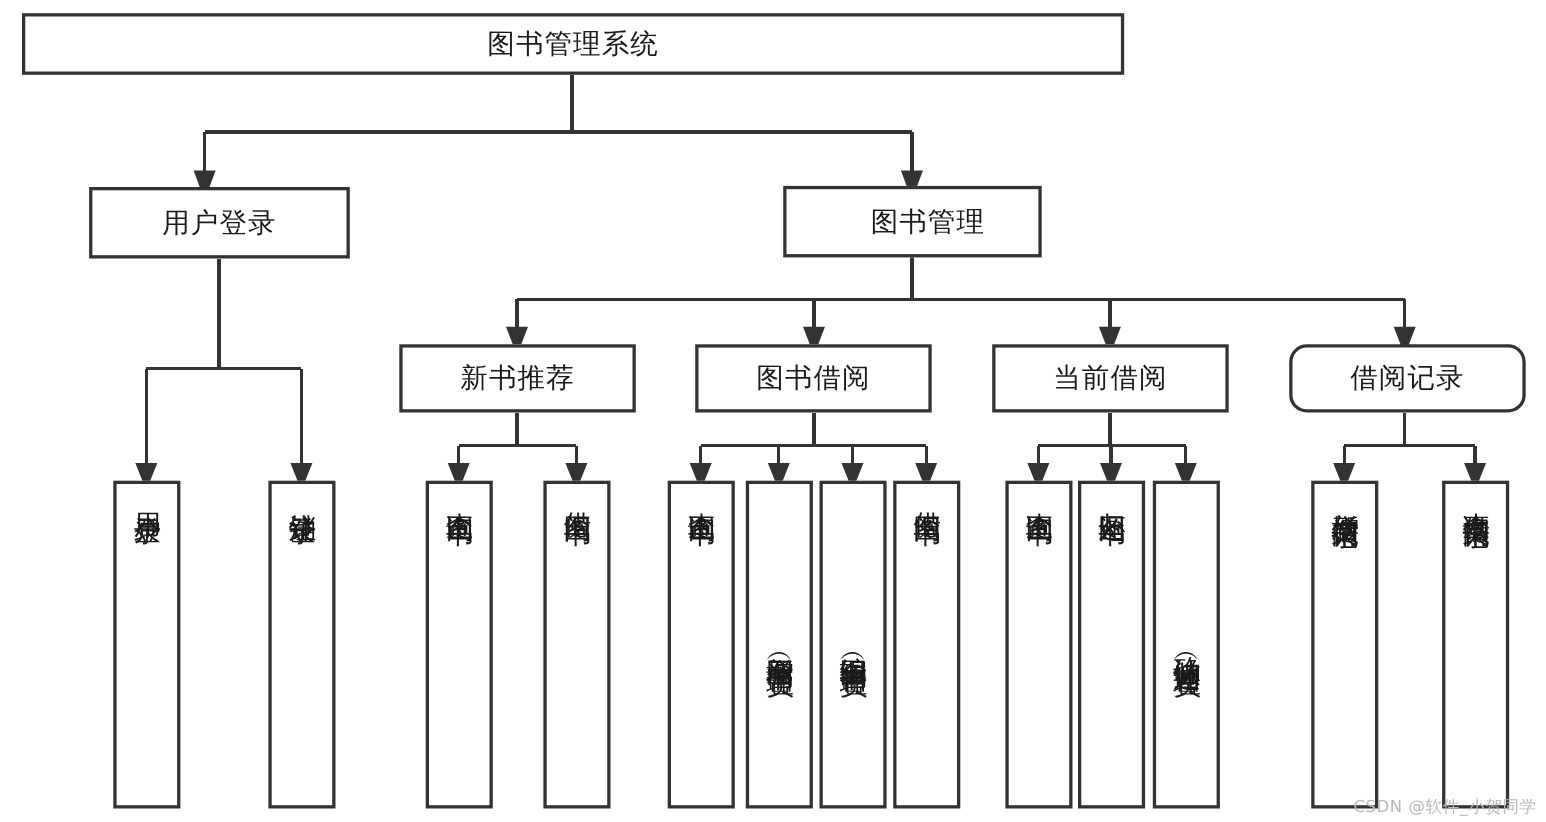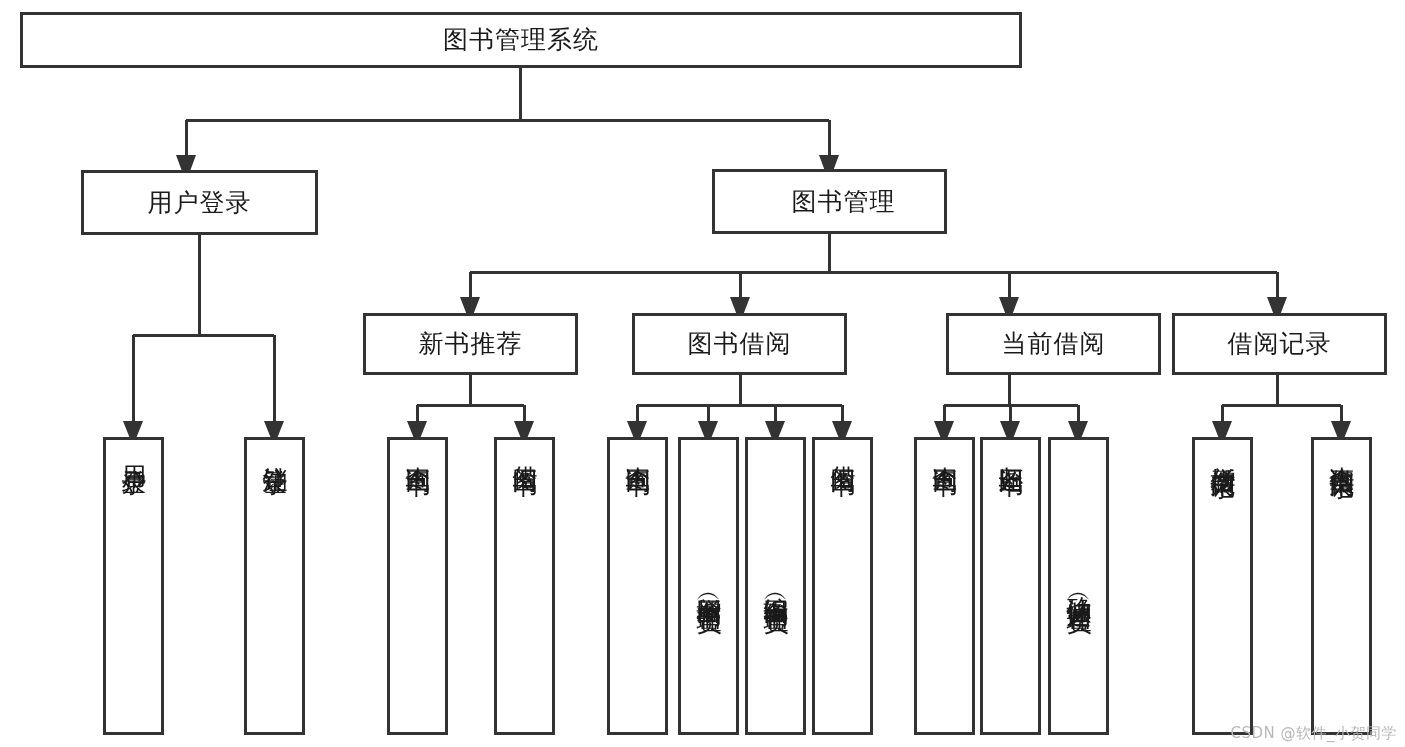--- a/index.html
+++ b/index.html
@@ -159,24 +159,24 @@
   <div class="node node-h" style="left:712px; top:169px; width:235px; height:65px;padding-left:28px;">
     <span>图书管理</span>
   </div>
 
   <div class="node node-h" style="left:363px; top:313px; width:215px; height:62px;">
     <span>新书推荐</span>
   </div>
   <div class="node node-h" style="left:632px; top:313px; width:215px; height:62px;">
     <span>图书借阅</span>
   </div>
-  <div class="node node-h" style="left:902px; top:313px; width:215px; height:62px;margin-left:44px;">
+  <div class="node node-h" style="left:902px; top:313px; width:215px; height:62px;">
     <span>当前借阅</span>
   </div>
-  <div class="node node-h" style="left:1172px; top:313px; width:215px; height:62px;">
+  <div class="node node-h" style="left:1172px; top:313px; width:215px; height:62px;border-radius:16px;">
     <span>借阅记录</span>
   </div>
 
   <div class="node node-v" style="left:103px; top:437px; width:61px; height:298px;">
     <span class="vtext">用户登录</span>
   </div>
   <div class="node node-v" style="left:244px; top:437px; width:61px; height:298px;">
     <span class="vtext">注销登录</span>
   </div>
 

